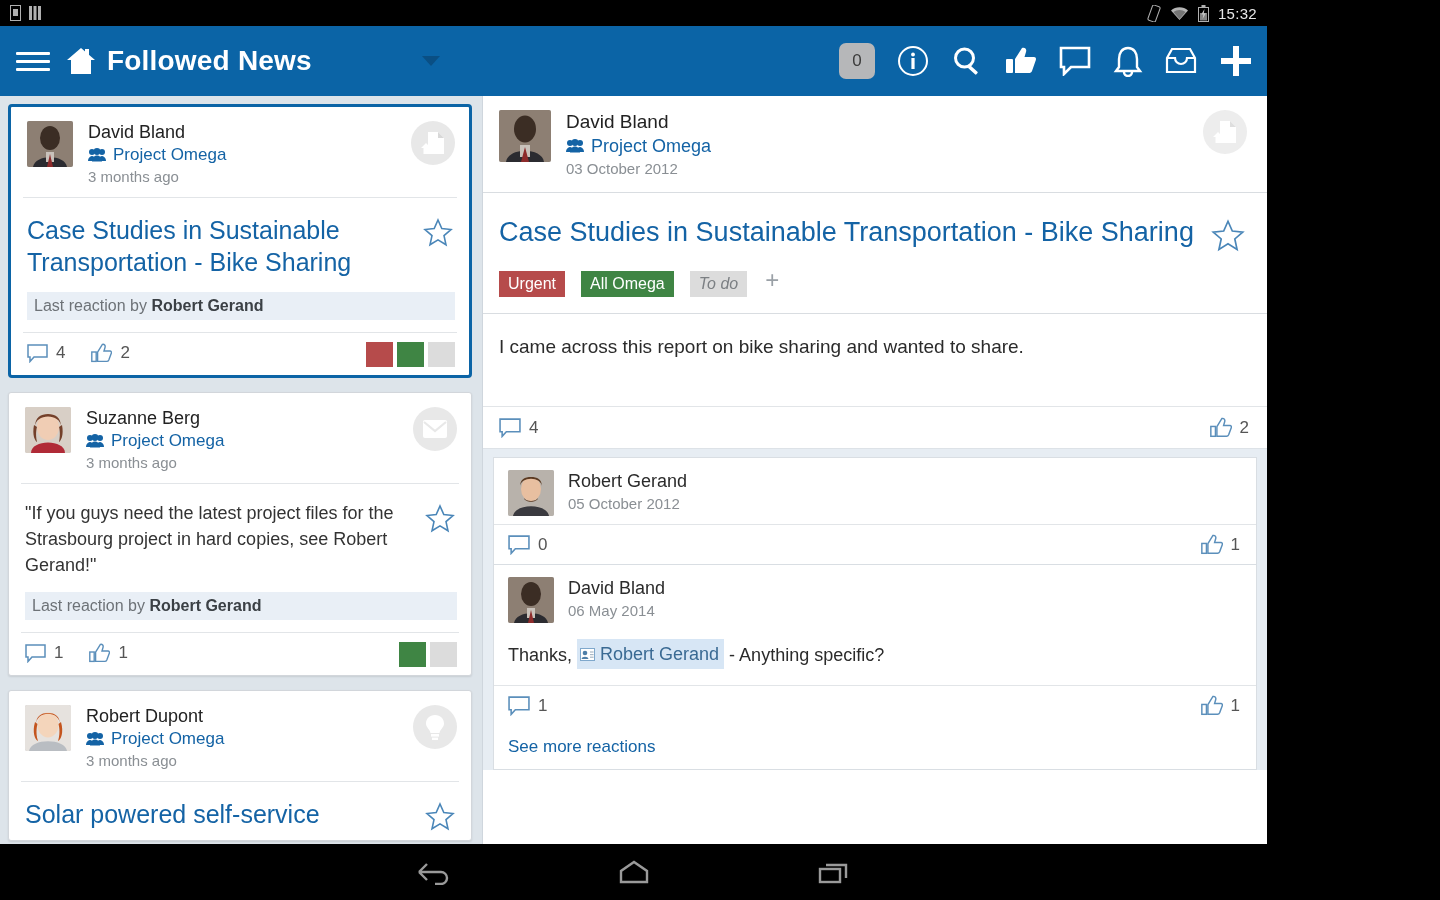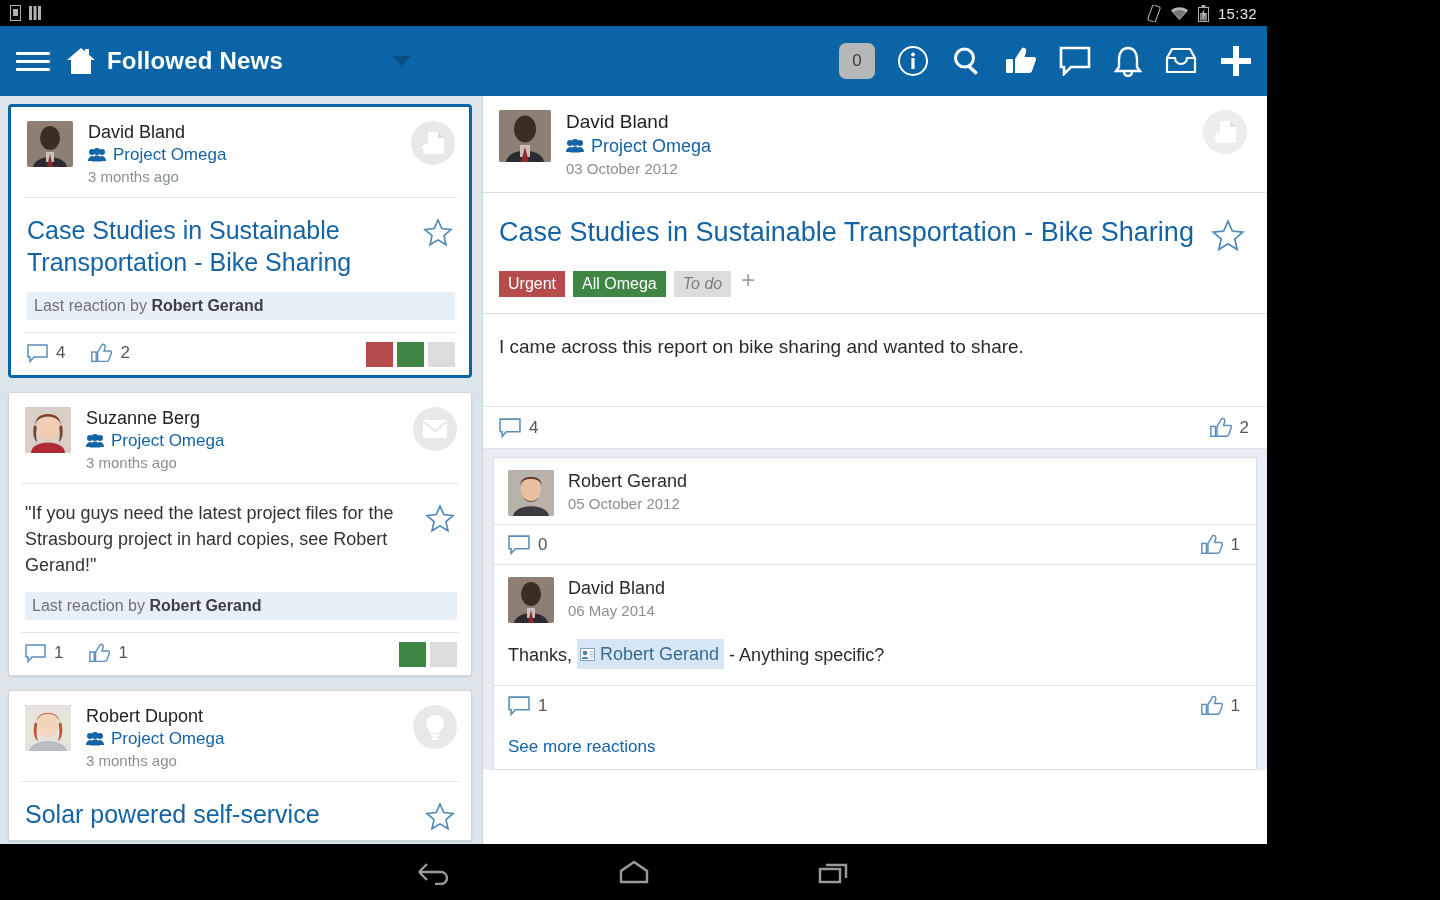--- a/index.html
+++ b/index.html
@@ -24,21 +24,21 @@
 
   
   .appbar {
     height: 70px; background: #0b64a6;
     display: flex; align-items: center; padding: 0 14px 0 16px;
   }
   .hamburger { width: 34px; height: 26px; display: flex; flex-direction: column;
     justify-content: center; gap: 5px; cursor: pointer; margin-right: 16px; }
   .hamburger span { display: block; height: 3px; background: #fff; border-radius: 1px; }
   .home-ico { margin-right: 11px; display: flex; align-items: center; }
-  .app-title { color: #fff; font-size: 24px; font-weight: bold; letter-spacing: .2px; }
+  .app-title { color: #fff; font-size: 28px; font-weight: bold; letter-spacing: .2px; }
   .title-caret { margin-left: 110px; width: 0; height: 0;
     border-left: 9px solid transparent; border-right: 9px solid transparent;
     border-top: 10px solid #0a4f84; cursor: pointer; }
   .appbar-actions { margin-left: auto; display: flex; align-items: center; gap: 22px; }
   .act { display: flex; align-items: center; justify-content: center; cursor: pointer; }
   .badge0 {
     width: 36px; height: 36px; background: #b6b7b9; border-radius: 7px;
     color: #3b3b3b; font-size: 17px; display: flex; align-items: center;
     justify-content: center; cursor: pointer;
   }
@@ -106,21 +106,21 @@
   .d-ident .grp { font-size: 18px; color: #1463a5; line-height: 24px;
     display: flex; align-items: center; gap: 7px; cursor: pointer; }
   .d-ident .when { font-size: 15px; color: #8a8f94; line-height: 22px; }
   .d-type-circle { position: absolute; right: 20px; top: 14px; width: 44px; height: 44px;
     border-radius: 50%; background: #ededed; display: flex; align-items: center; justify-content: center; }
 
   .d-titlerow { display: flex; align-items: flex-start; padding: 22px 16px 0 16px; }
   .d-title { font-size: 27px; color: #1463a5; line-height: 34px; flex: 1; cursor: pointer; }
   .d-star { flex: 0 0 40px; padding-top: 4px; cursor: pointer; }
 
-  .tags { display: flex; align-items: center; gap: 8px; padding: 14px 16px 16px 16px; }
+  .tags { display: flex; align-items: center; gap: 16px; padding: 14px 16px 16px 16px; }
   .tag { font-size: 16px; padding: 4px 9px; color: #fff; cursor: pointer; }
   .tag.red { background: #b64b4b; }
   .tag.green { background: #3f8544; }
   .tag.grey { background: #dcdcdc; color: #7b7f83; font-style: italic; }
   .tag-add { color: #9aa0a6; font-size: 24px; line-height: 18px; margin-left: 2px;
     align-self: flex-start; cursor: pointer; }
 
   .d-text { border-top: 1px solid #d9dde1; border-bottom: 1px solid #e2e5e8;
     padding: 22px 16px 48px 16px; font-size: 19px; color: #2b2b2b; }
 

